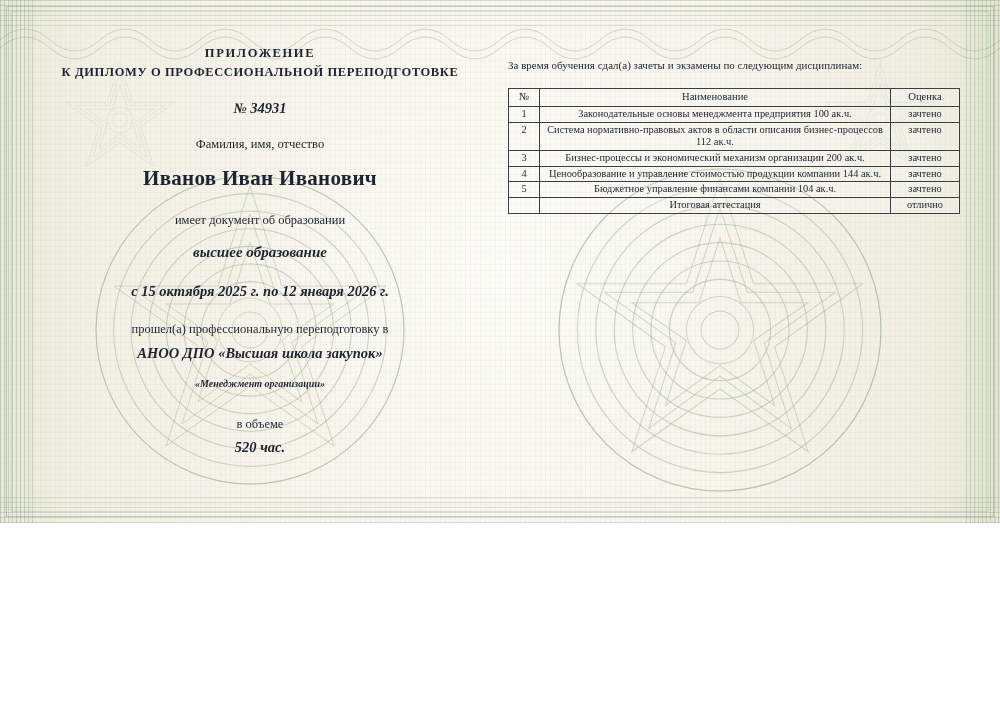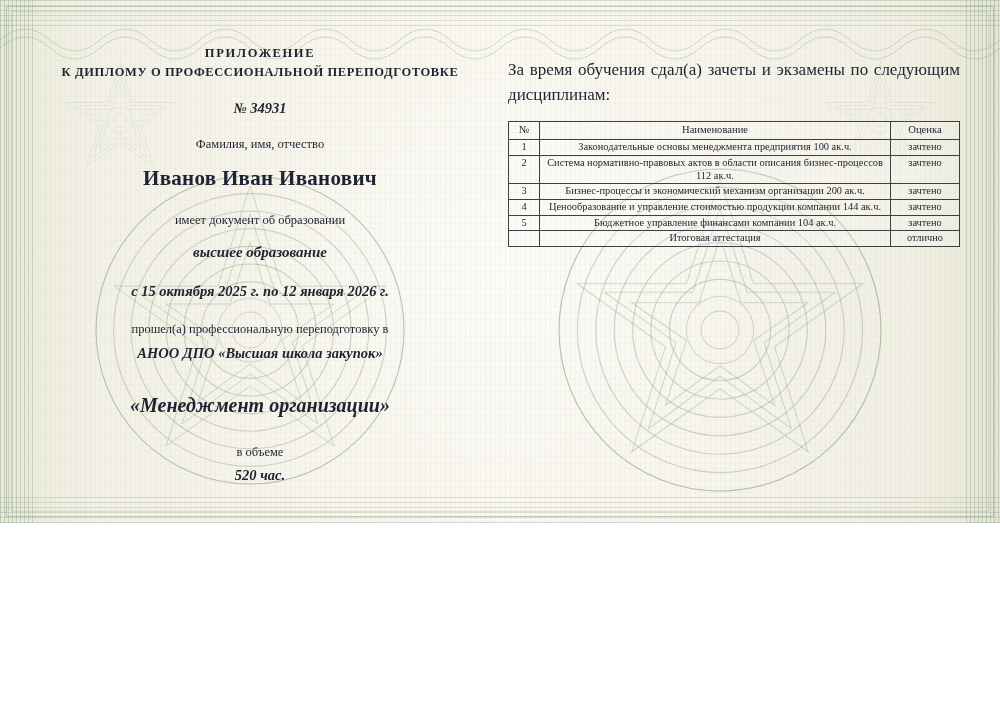--- a/index.html
+++ b/index.html
@@ -116,22 +116,22 @@
     margin-top: 8px;
     font-size: 14.5px;
     font-weight: bold;
     font-style: italic;
   }
   .label-prog2 {
     font-size: 12.5px;
     margin-top: 28px;
   }
   .program {
-    margin-top: 32px;
-    font-size: 20px;
+    margin-top: 16px;
+    font-size: 10px;
     font-weight: bold;
     font-style: italic;
   }
   .volume-label {
     font-size: 12.5px;
     margin-top: 28px;
   }
   .volume-value {
     margin-top: 7px;
     font-size: 14.5px;
@@ -140,21 +140,21 @@
   }
 
   
   .right-col {
     position: absolute;
     left: 508px;
     top: 58px;
     width: 452px;
   }
   .intro {
-    font-size: 17px;
+    font-size: 11px;
     line-height: 1.45;
     text-align: justify;
     text-align-last: left;
   }
   table.grades {
     margin-top: 14px;
     width: 452px;
     border-collapse: collapse;
     font-size: 10.4px;
     background: rgba(255,255,255,0.18);

